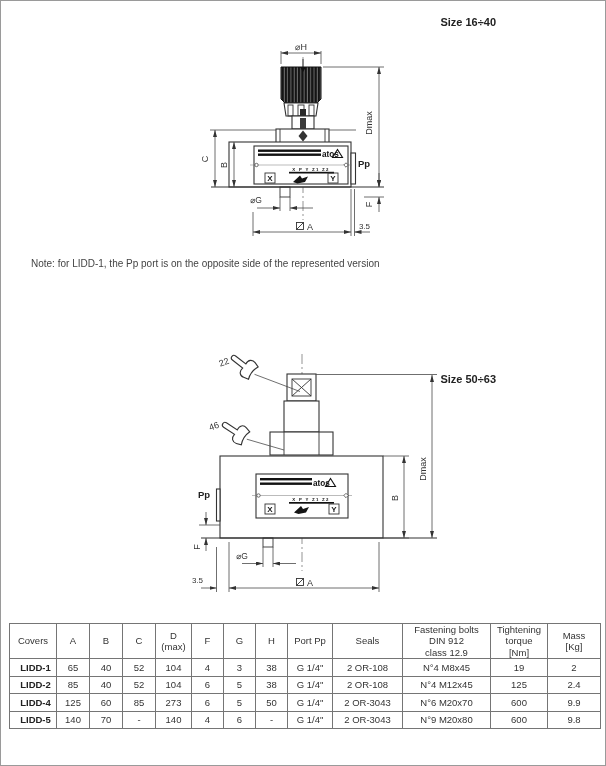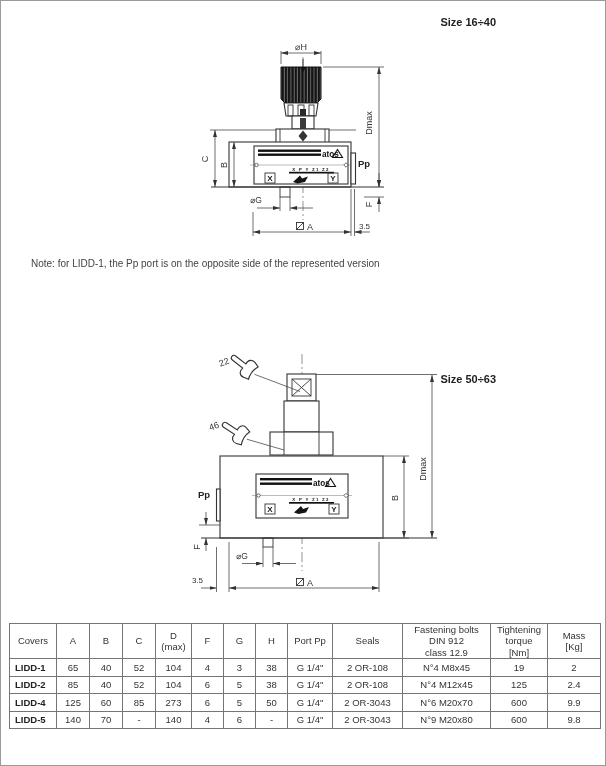--- a/index.html
+++ b/index.html
@@ -21,21 +21,21 @@
   .ptxt{font-size:9.5px;font-weight:bold;fill:#222;}
   .brand{font-size:8.2px;font-weight:bold;fill:#111;}
   .boxl{font-size:8px;font-weight:bold;fill:#222;}
   .mini{font-size:4.3px;font-weight:bold;letter-spacing:1.3px;fill:#111;}
   #spec-table{position:absolute;left:8px;top:622px;border-collapse:collapse;table-layout:fixed;width:591px;}
   #spec-table th,#spec-table td{border:1px solid #757575;font-size:9.5px;font-weight:normal;
       text-align:center;vertical-align:middle;padding:0;color:#333;}
   #spec-table{border:1.4px solid #555;}
   #spec-table th{height:34px;white-space:pre-line;line-height:1.18;}
   #spec-table td{height:16.5px;}
-  #spec-table td.cover{font-weight:bold;text-align:left;padding-left:5px;color:#222;}
+  #spec-table td.cover{font-weight:bold;text-align:center;padding-left:5px;color:#222;}
 </style>
 </head>
 <body>
 
 <div id="page">
 
   <div id="title1" class="title">Size 16÷40</div>
   <div id="note">Note: for LIDD-1, the Pp port is on the opposite side of the represented version</div>
   <div id="title2" class="title">Size 50÷63</div>
 

